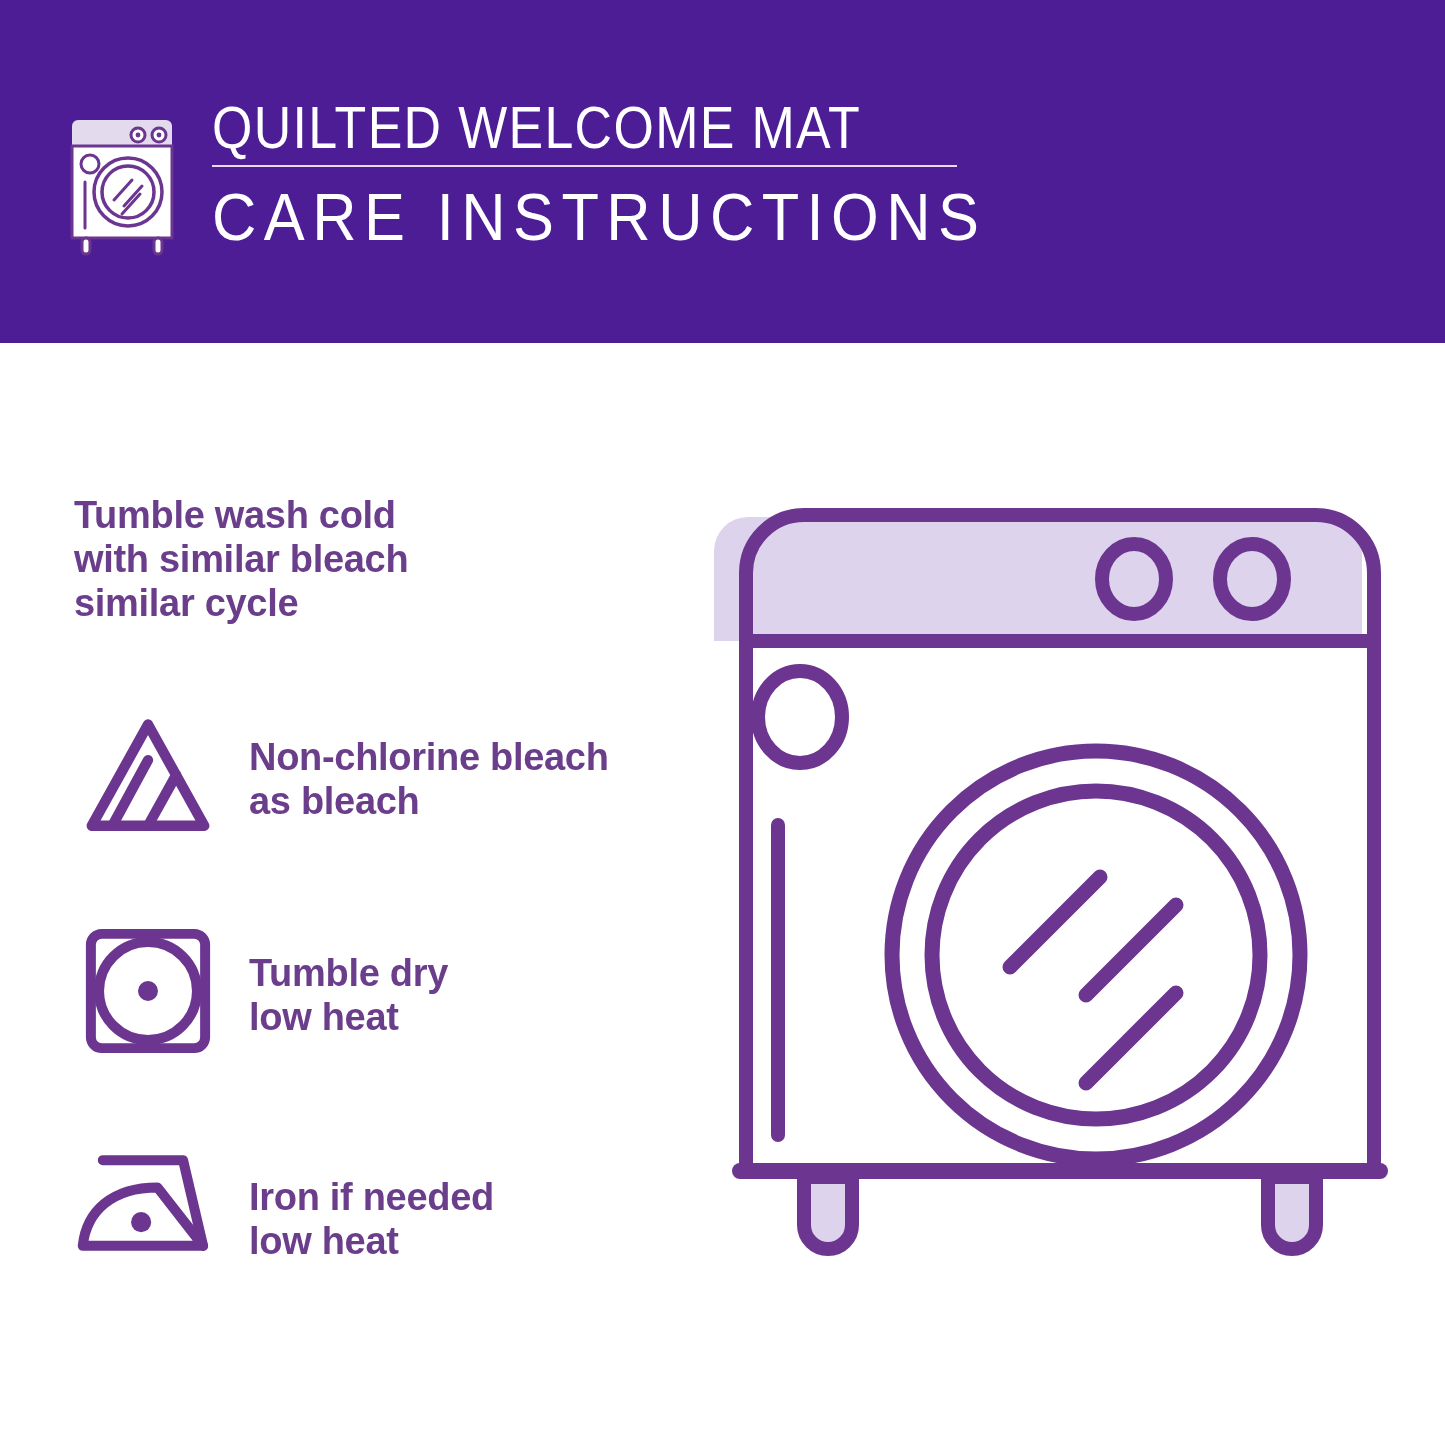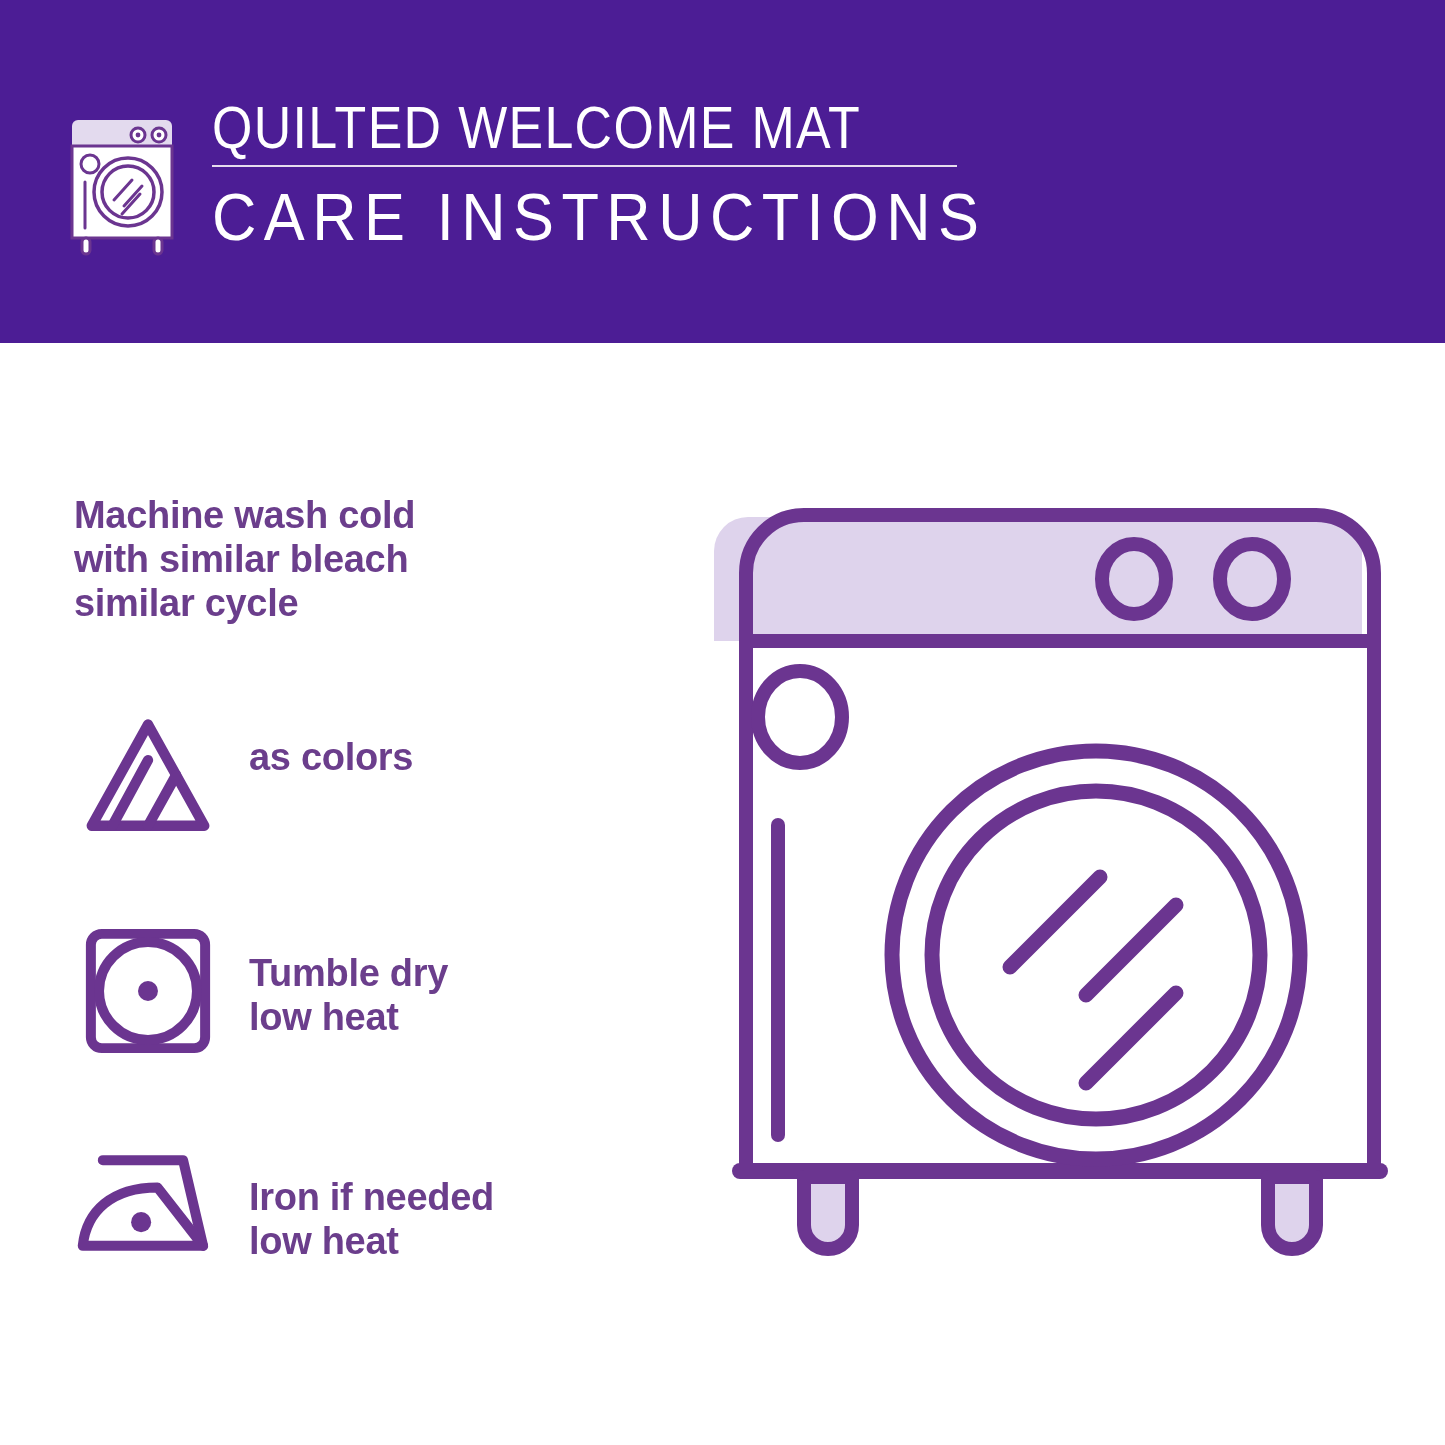--- a/index.html
+++ b/index.html
@@ -167,38 +167,39 @@
         <div class="title-sub">CARE INSTRUCTIONS</div>
       </div>
 
     </div>
   </div>
 
   <div id="care-list">
 
     <div class="care-row" id="row-wash">
       <div class="care-label">
-        <div>Machine wash cold</div>
+        <div>Tumble wash cold</div>
         <div>with similar bleach</div>
         <div>similar cycle</div>
       </div>
     </div>
 
     <div class="care-row" id="row-bleach">
       <div class="care-symbol">
         <svg viewBox="0 0 160 140" width="150" height="132" aria-hidden="true">
           <g fill="none" stroke="#6B3590" stroke-width="11" stroke-linecap="round" stroke-linejoin="round">
             <path d="M80 14 L140 122 L20 122 Z"></path>
             <line x1="80" y1="52" x2="42" y2="122"></line>
             <line x1="110" y1="68" x2="80" y2="122"></line>
           </g>
         </svg>
       </div>
       <div class="care-label">
-        <div>as colors</div>
+        <div>Non-chlorine bleach</div>
+        <div>as bleach</div>
       </div>
     </div>
 
     <div class="care-row" id="row-dry">
       <div class="care-symbol">
         <svg viewBox="0 0 150 150" width="136" height="136" aria-hidden="true">
           <g fill="none" stroke="#6B3590" stroke-width="11" stroke-linecap="round" stroke-linejoin="round">
             <rect x="12" y="12" width="126" height="126" rx="12"></rect>
             <circle cx="75" cy="75" r="54"></circle>
           </g>

